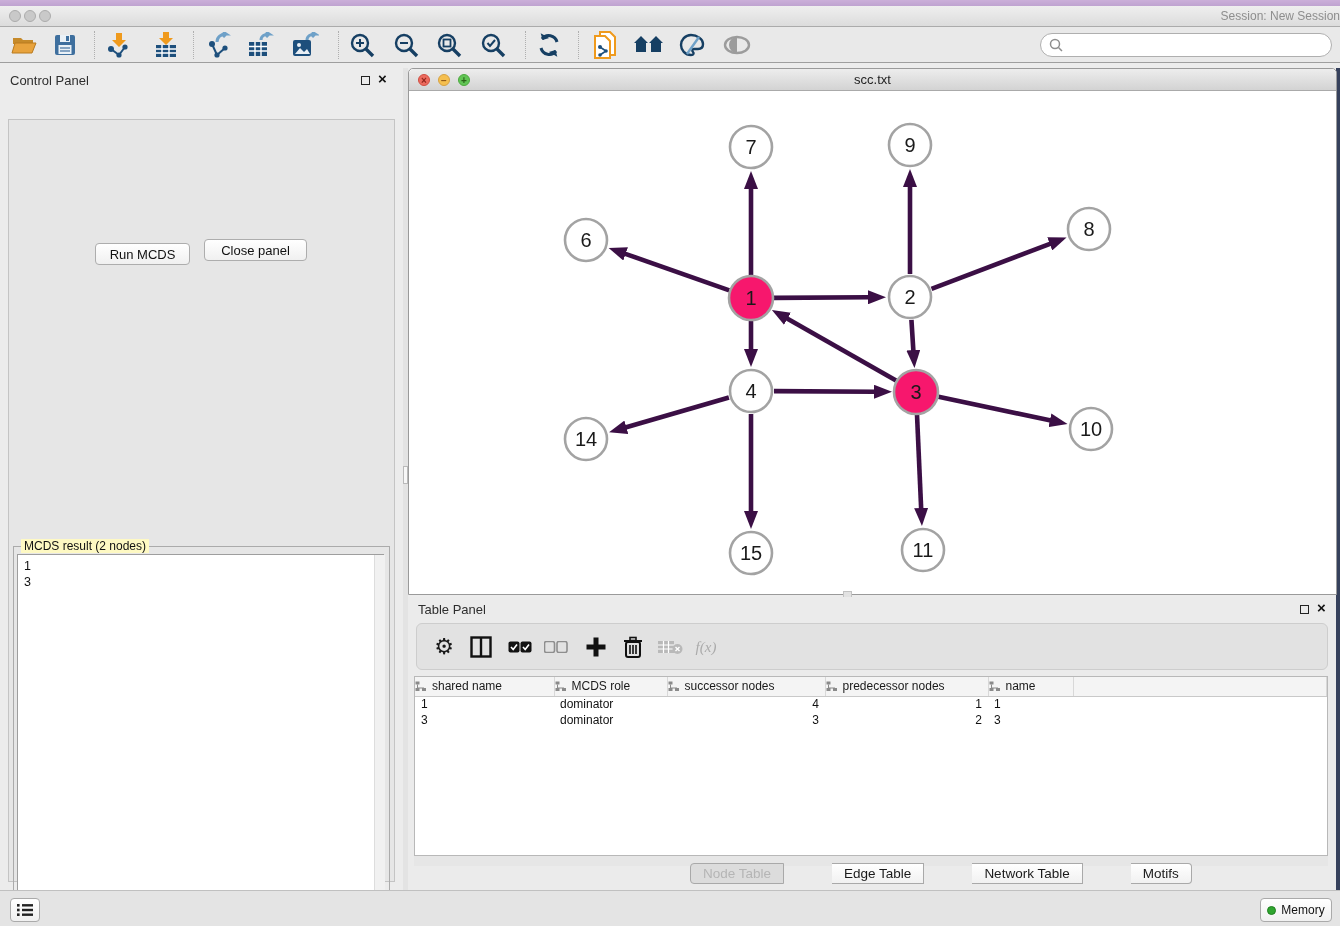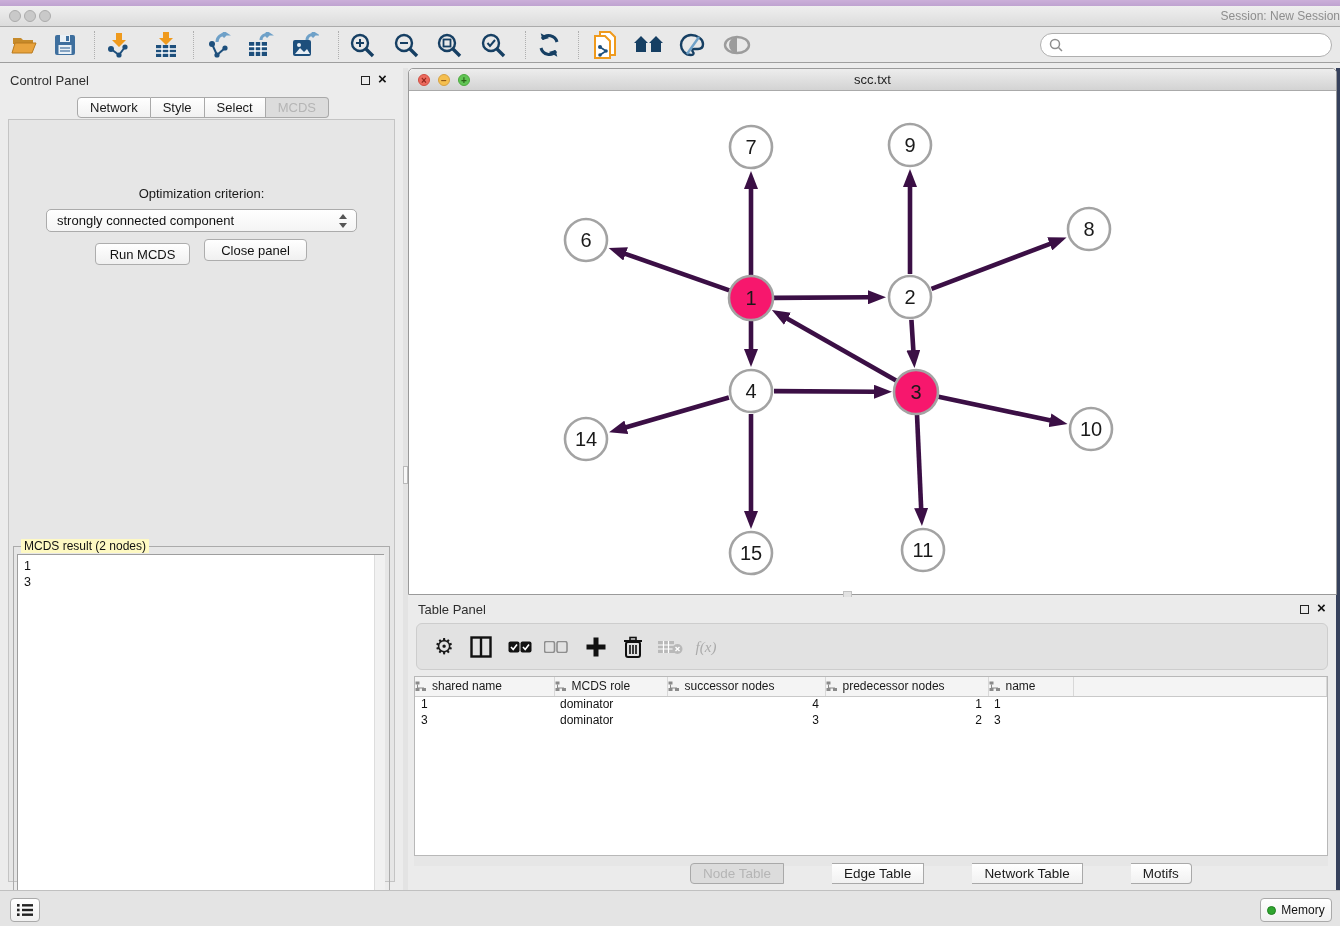--- a/index.html
+++ b/index.html
@@ -283,35 +283,21 @@
     <input id="search-input" value="" style="">
   </div>
 </div>
 
 <div id="control-panel" class="abs">
   <div id="cp-header">
     <span id="cp-title">Control Panel</span>
     <span class="panel-float" style="left:361px"></span>
     <span class="panel-close" style="left:378px">×</span>
   </div>
-  <div class="tabrow" style="left:77px; top:29px" id="cp-tabs">
-      <div class="tab">Network</div>
-      <div class="tab">Style</div>
-      <div class="tab">Select</div>
-      <div class="tab active">MCDS</div>
-    </div>
   <div id="cp-content">
-    <div id="opt-label">Optimization criterion:</div>
-    <div id="opt-select">
-      <span>strongly connected component</span>
-      <span class="stepper">
-          <i class="up"></i>
-          <i class="dn"></i>
-        </span>
-    </div>
     <button class="mac-btn" style="left:86px; top:123px; width:95px">Run MCDS</button>
     <button class="mac-btn" style="left:195px; top:119px; width:103px">Close panel</button>
 
     <div id="result-box">
       <span id="result-legend">MCDS result (2 nodes)</span>
       <div id="result-frame"></div>
       <div id="result-list">
           <div>1</div>
           <div>3</div>
         </div>

